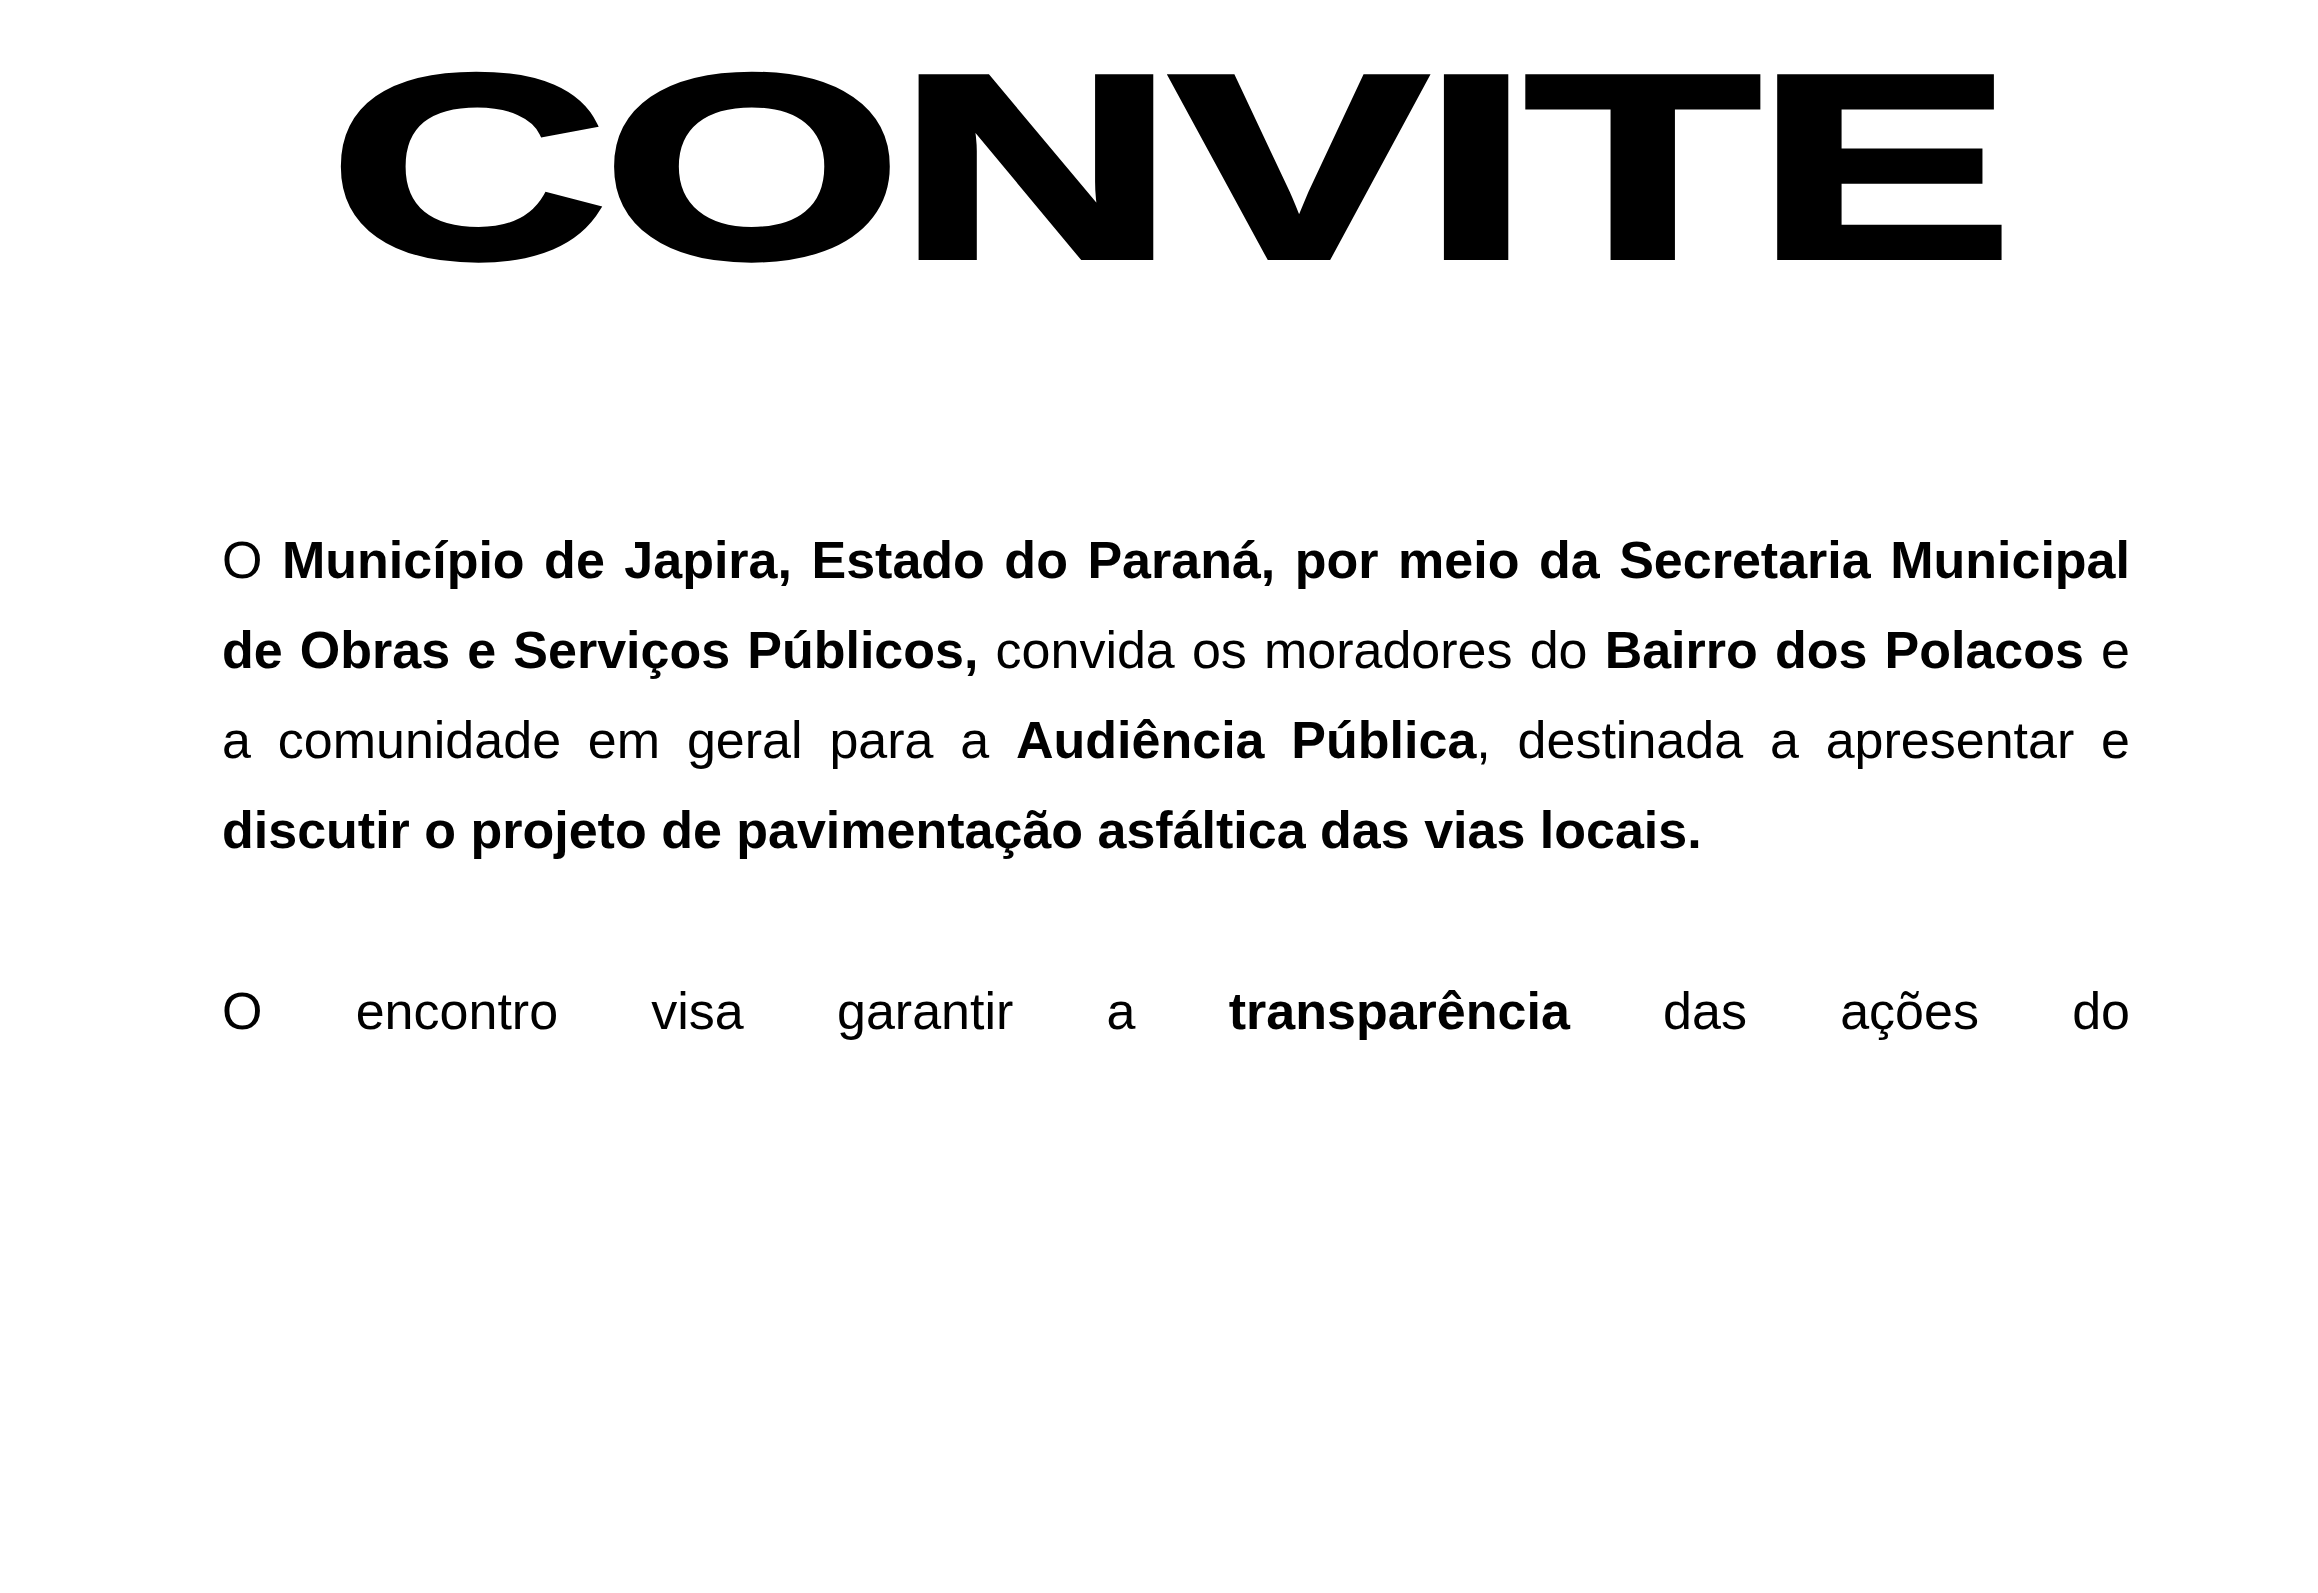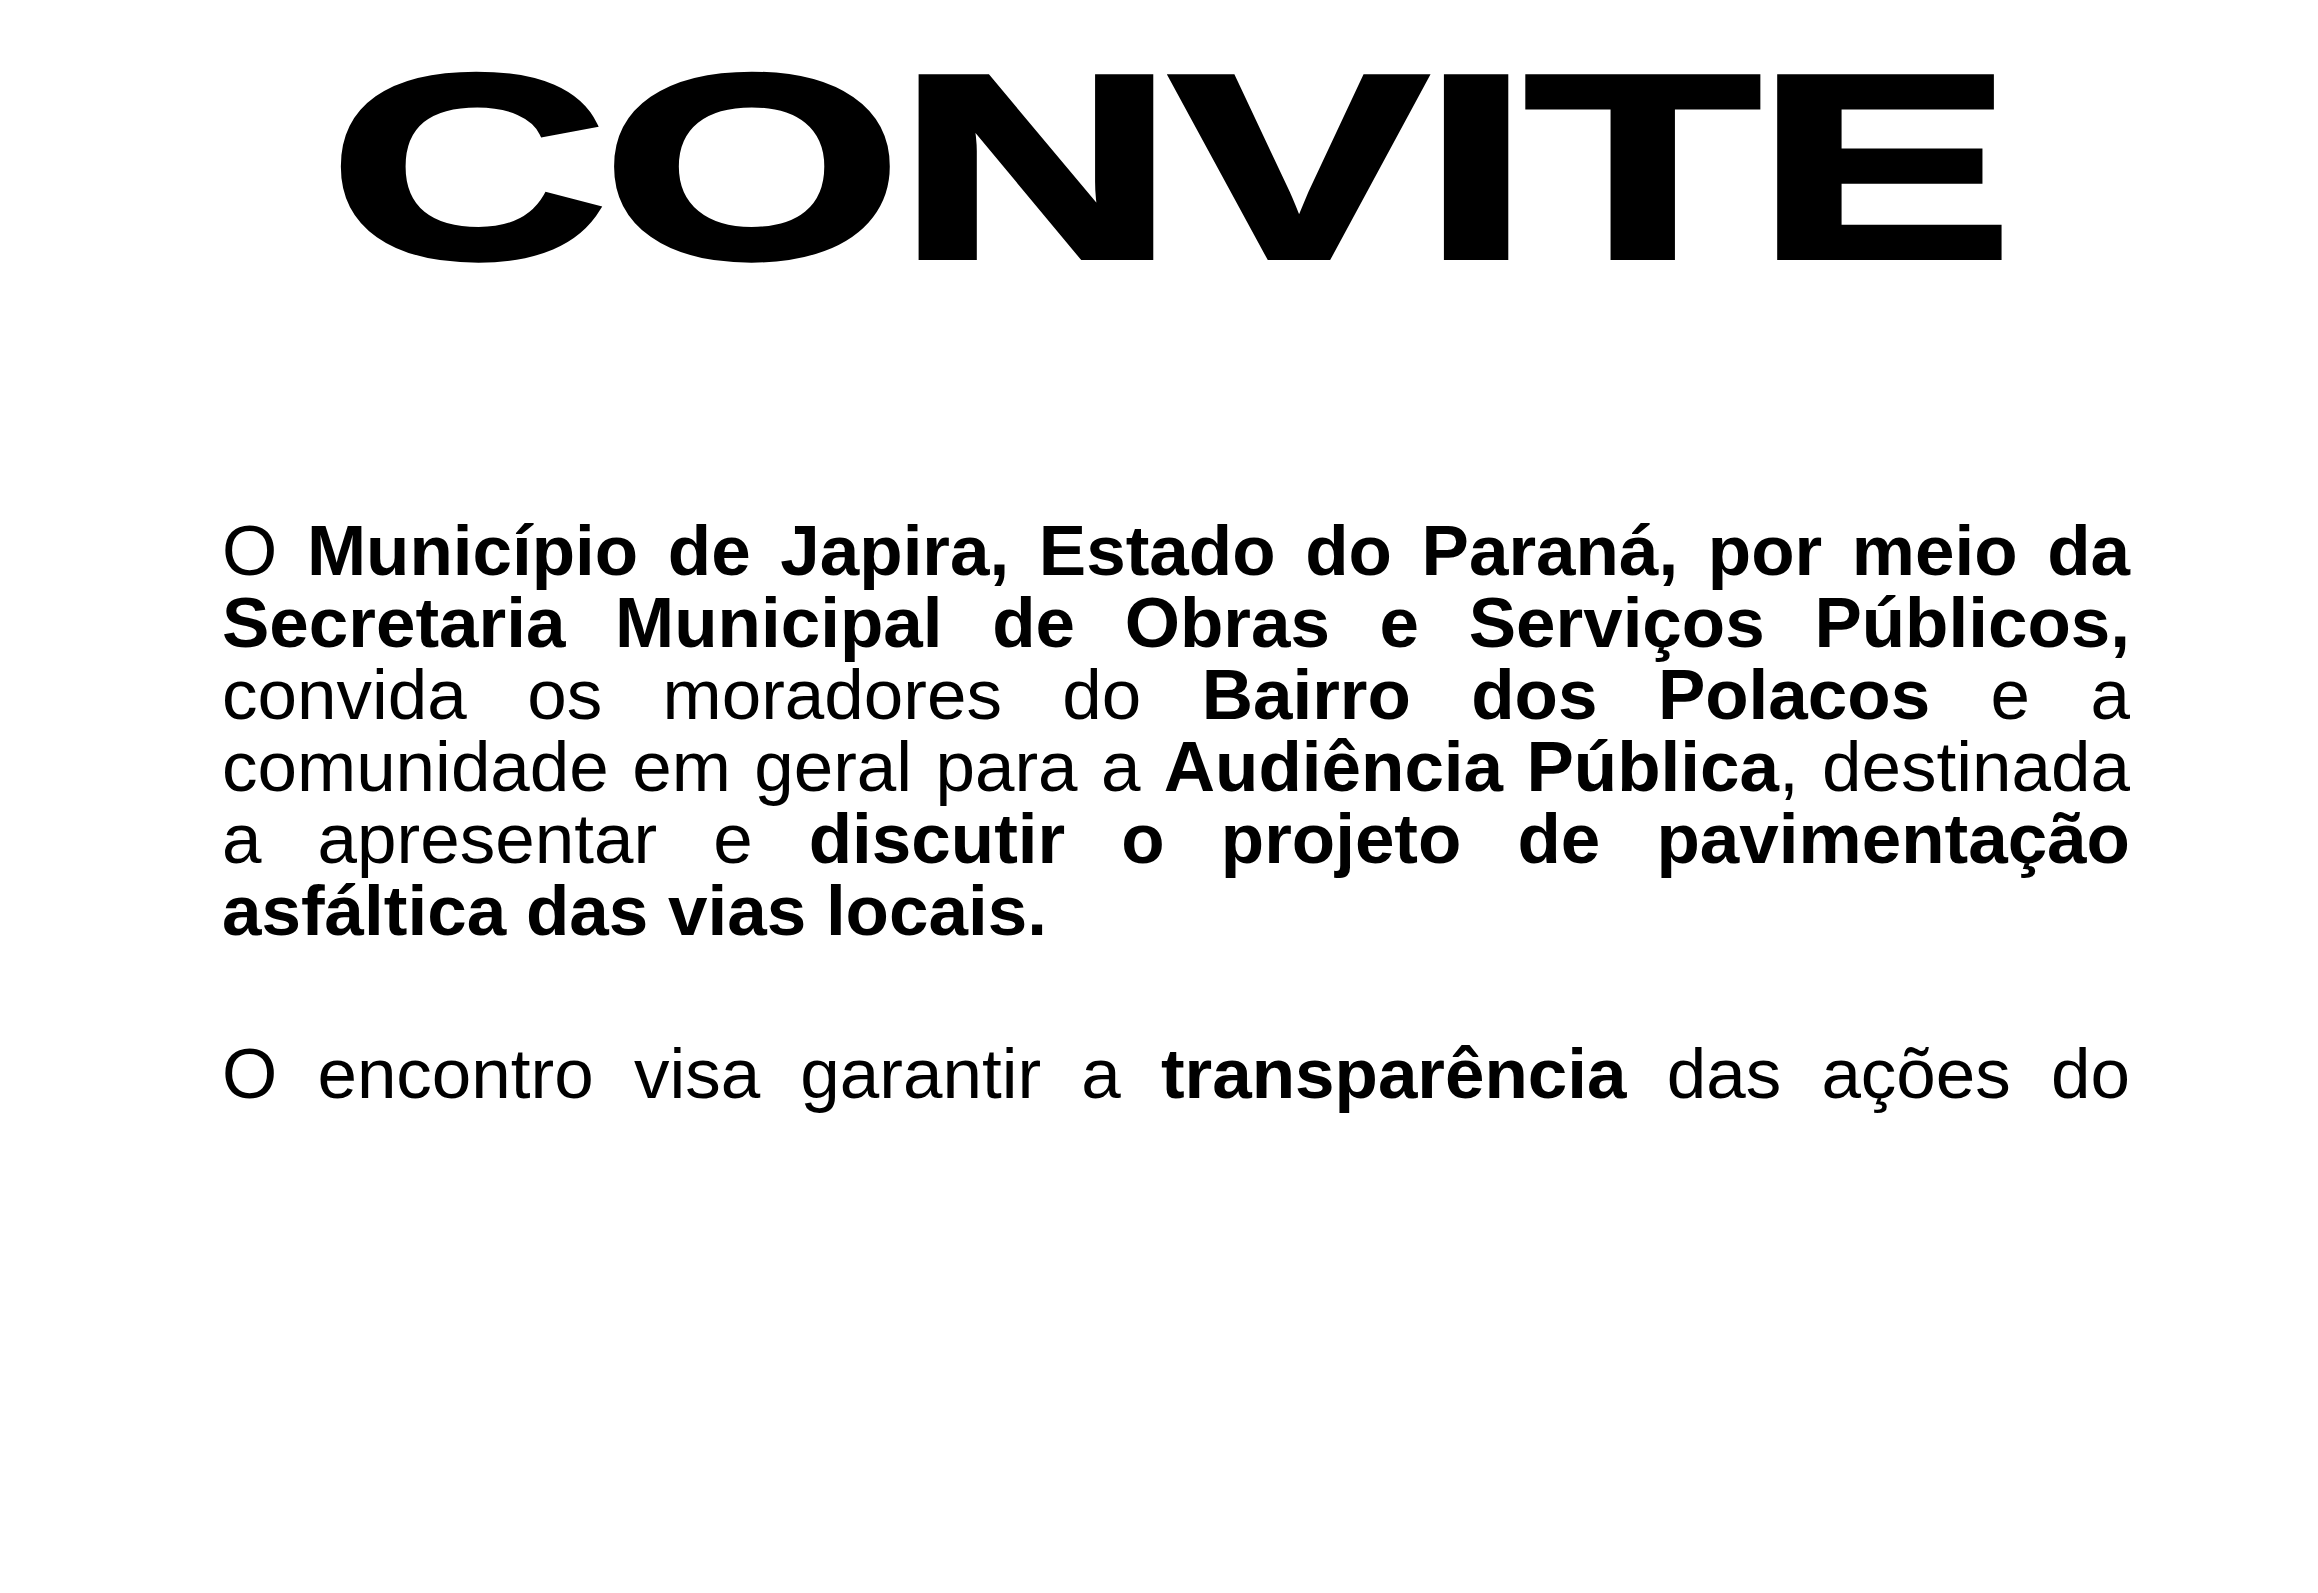--- a/index.html
+++ b/index.html
@@ -44,22 +44,22 @@
     transform-origin: 50% 0%;
   }
   .body-text {
     position: absolute;
     left: 222px;
     width: 1908px;
     top: 515px;
   }
   .body-text p {
     margin: 0 0 91px 0;
-    font-size: 71px;
-    line-height: 72px;
+    font-size: 52px;
+    line-height: 90px;
     text-align: justify;
     color: #000000;
     letter-spacing: 0;
   }
   .body-text p.jl {
     text-align-last: justify;
   }
   .body-text span.b {
     font-weight: bold;
   }

